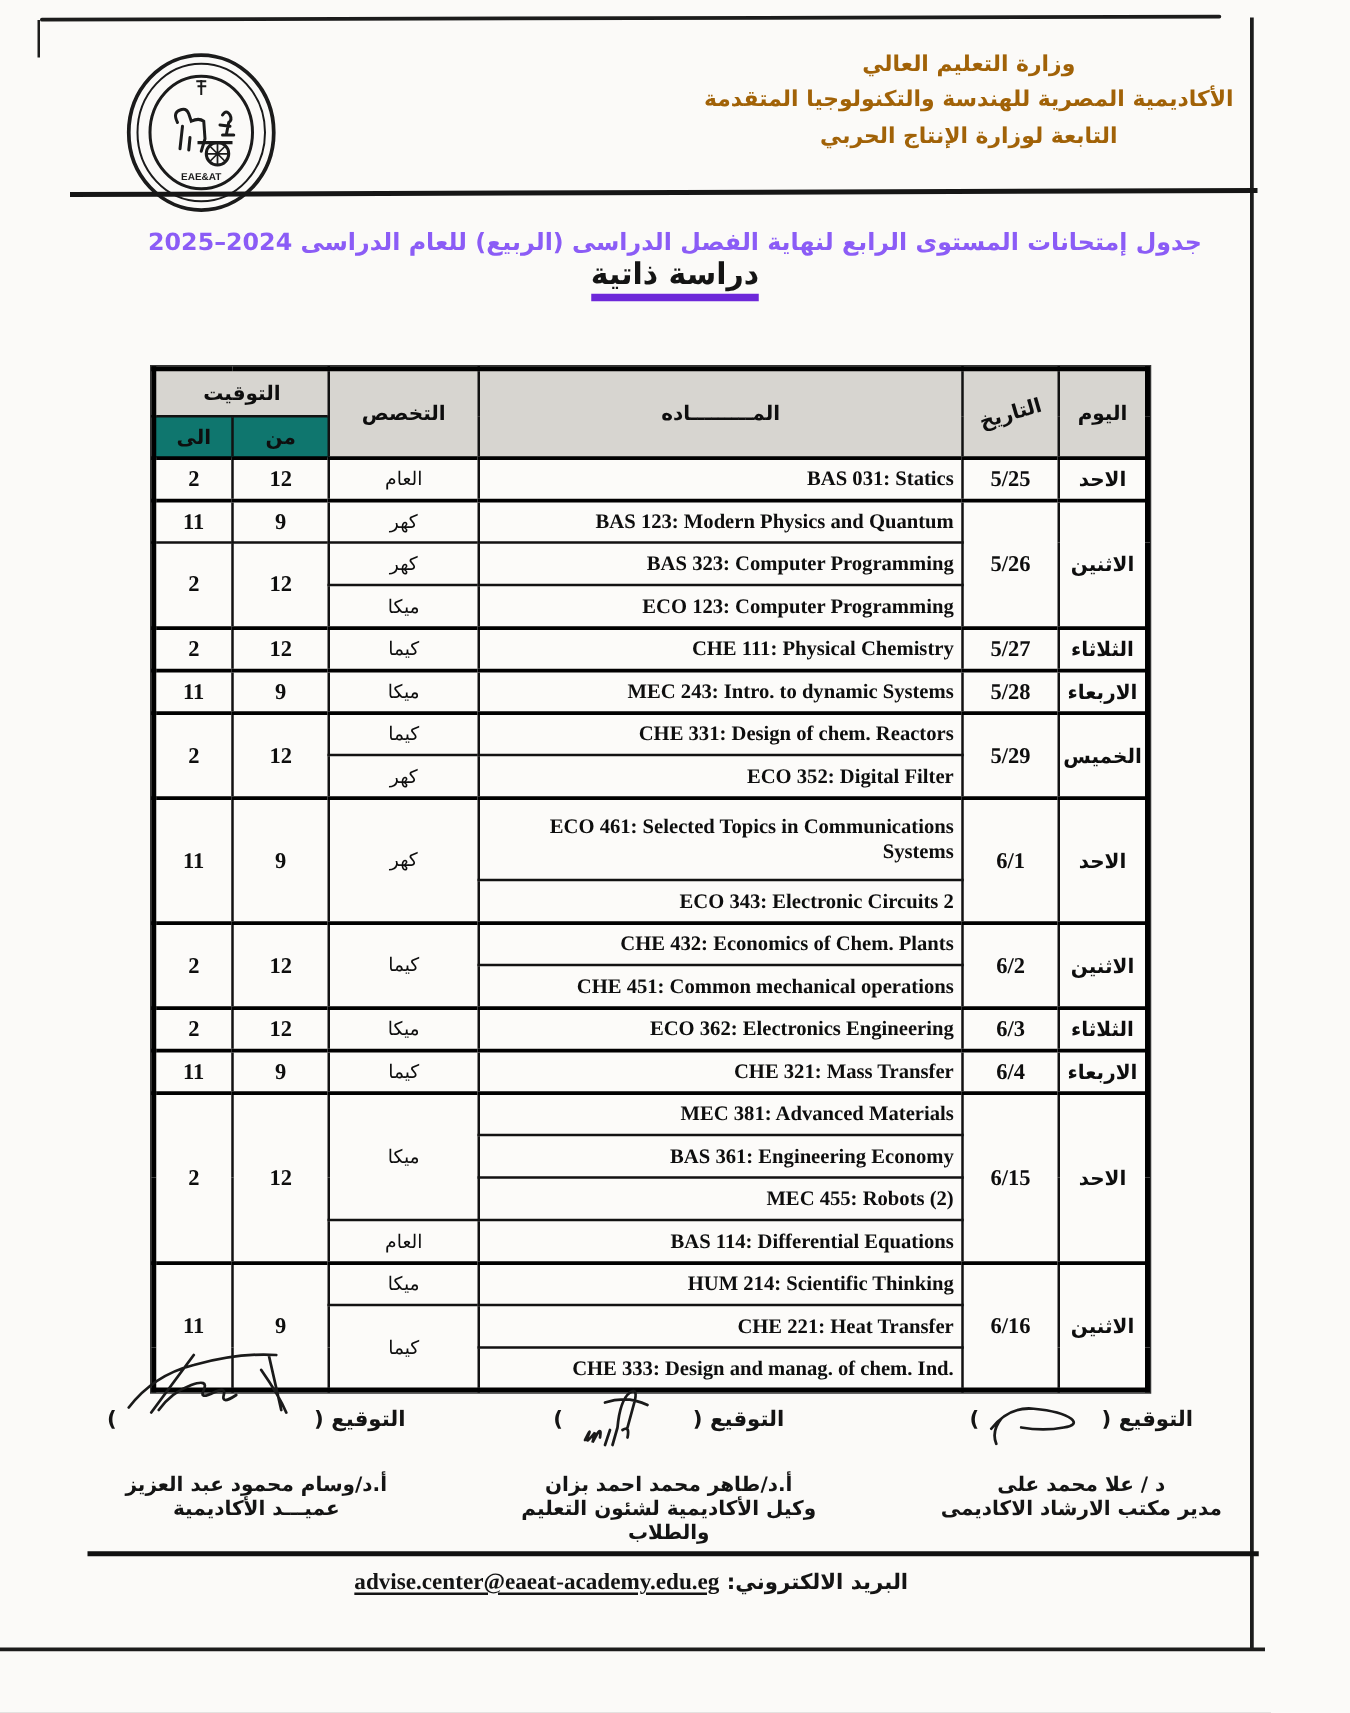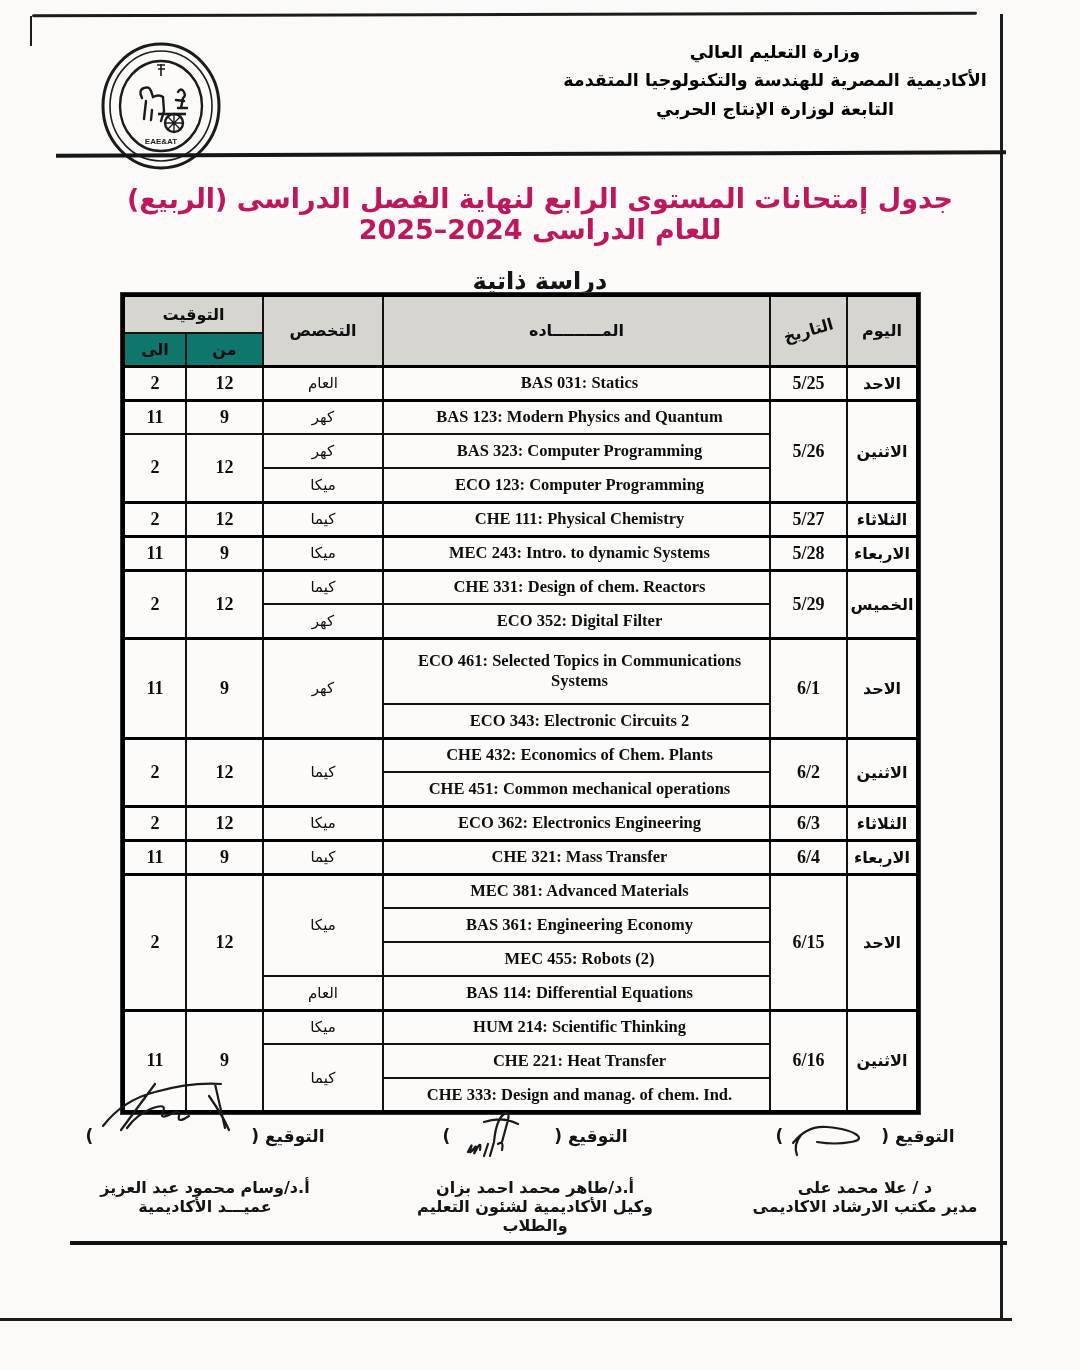--- a/index.html
+++ b/index.html
@@ -19,29 +19,29 @@
   
   .scan-top-line { position:absolute; top:13px; left:32px; width:945px; height:3px; background:#1c1c1c; border-radius:2px; transform:rotate(-0.15deg); }
   .scan-right-line { position:absolute; top:14px; left:1000px; width:3px; height:1306px; background:#1c1c1c; }
   .scan-left-tick { position:absolute; top:16px; left:30px; width:2px; height:30px; background:#1c1c1c; }
 
   
   .org-block {
     position:absolute; top:38px; left:555px; width:440px;
     direction:rtl; text-align:center;
     font-weight:bold; font-size:17.5px; line-height:1.62;
-    color:#000000;
+    color:#a16207;
   }
   .logo-wrap { position:absolute; top:40px; left:98px; width:126px; height:132px; }
   .header-rule { position:absolute; top:152px; left:56px; width:950px; height:3.5px; background:#161616; transform:rotate(-0.2deg); }
 
   
   .title-block { position:absolute; top:183px; left:90px; width:900px; direction:rtl; text-align:center; }
-  .title-main { font-weight:bold; font-size:27px; color:#be185d; letter-spacing:0; }
-  .title-sub  { margin-top:22px; font-weight:bold; font-size:24px; display:inline-block; border-bottom:4px solid #6d28d9; padding-bottom:2px; }
+  .title-main { font-weight:bold; font-size:19px; color:#8b5cf6; letter-spacing:0; }
+  .title-sub  { font-weight:bold; font-size:24px; display:inline-block; border-bottom:6px solid #6d28d9; padding-bottom:2px; }
 
   
   .exam-table-wrap { position:absolute; top:293px; left:121px; }
   table.exam {
     border-collapse:collapse;
     direction:rtl;
     width:795px;
     table-layout:fixed;
     background:#fcfbf9;
   }
@@ -54,21 +54,21 @@
   table.exam thead th {
     background:#d7d5d0;
     font-size:16px; font-weight:bold;
     height:38px;
   }
   table.exam thead tr.h2 th { background:#0f766e; height:33px; font-size:16px; }
   table.exam thead th.c-date span { display:inline-block; transform:rotate(-16deg); }
   table.exam tbody tr > * { height:34px; }
   table.exam tbody tr.g > * { border-top:3.5px solid #000; }
   table.exam tbody td.c-subject {
-    direction:ltr; text-align:center; padding:3px 6px 3px 12px;
+    direction:ltr; text-align:right; padding:3px 6px 3px 12px;
     font-family:"Liberation Serif", serif; font-size:16.5px; font-weight:bold;margin-left:13px;
   }
   table.exam tbody tr.tall td.c-subject { height:66px; }
   table.exam tbody td.c-day { font-size:16px; font-weight:bold; }
   table.exam tbody td.c-date, table.exam tbody td.c-from, table.exam tbody td.c-to {
     font-family:"Liberation Serif", serif; font-size:18px; font-weight:bold;
   }
   table.exam tbody td.c-major { font-size:15px; font-weight:normal; }
   table.exam { border:4px solid #000; box-shadow:0 0 0 1px #333; }
 
@@ -329,15 +329,19 @@
         </svg>
         <span>)</span>
       </div>
       <div class="sign-name">أ.د/وسام محمود عبد العزيز</div>
       <div class="sign-role">عميـــد الأكاديمية</div>
     </div>
 
   </div>
 
   <div class="footer-rule"></div>
+  <div class="footer-line">
+    <span>البريد الالكتروني:</span>
+    <span class="email">advise.center@eaeat-academy.edu.eg</span>
+  </div>
   <div class="scan-bottom-line"></div>
 
 </div>
 
 </body></html>

